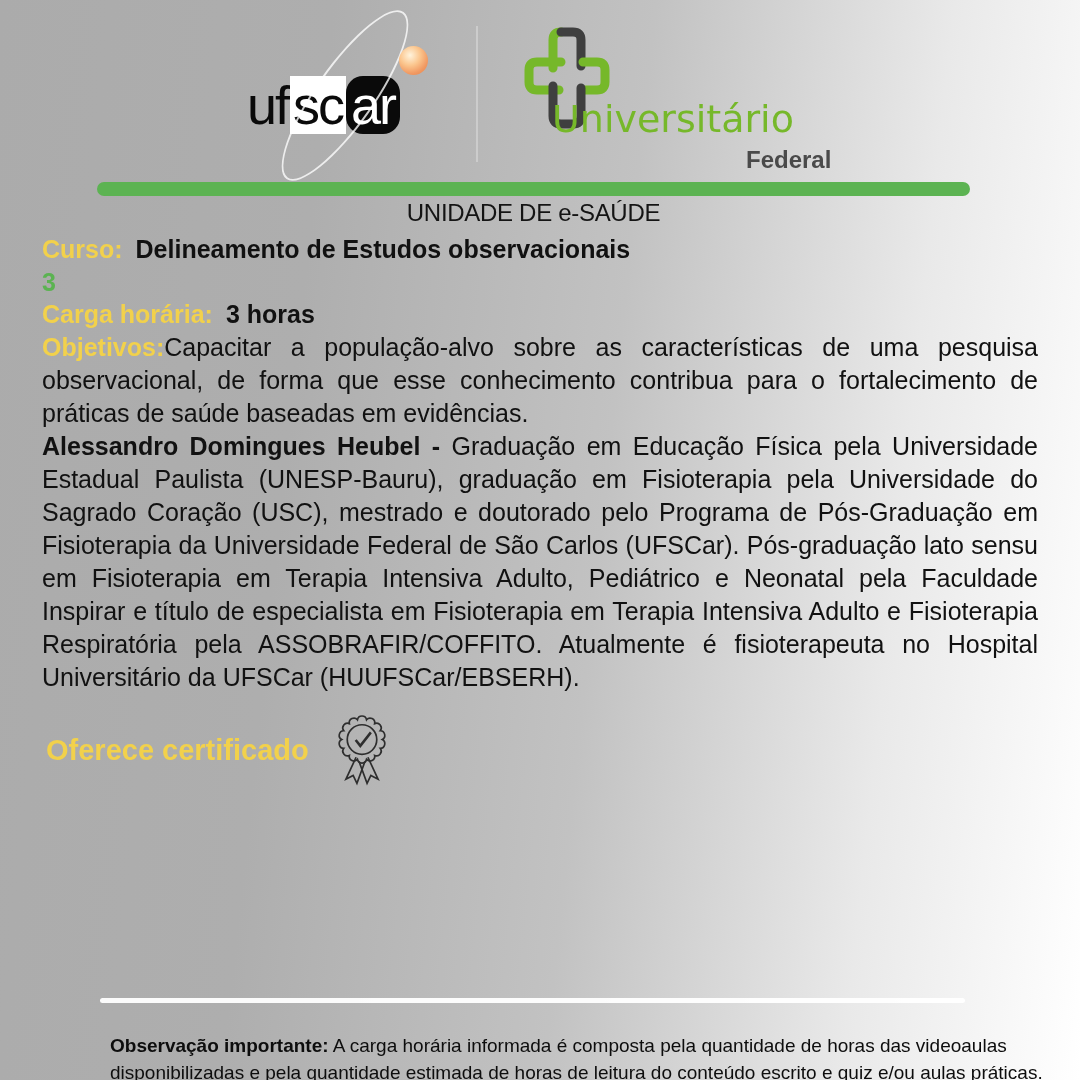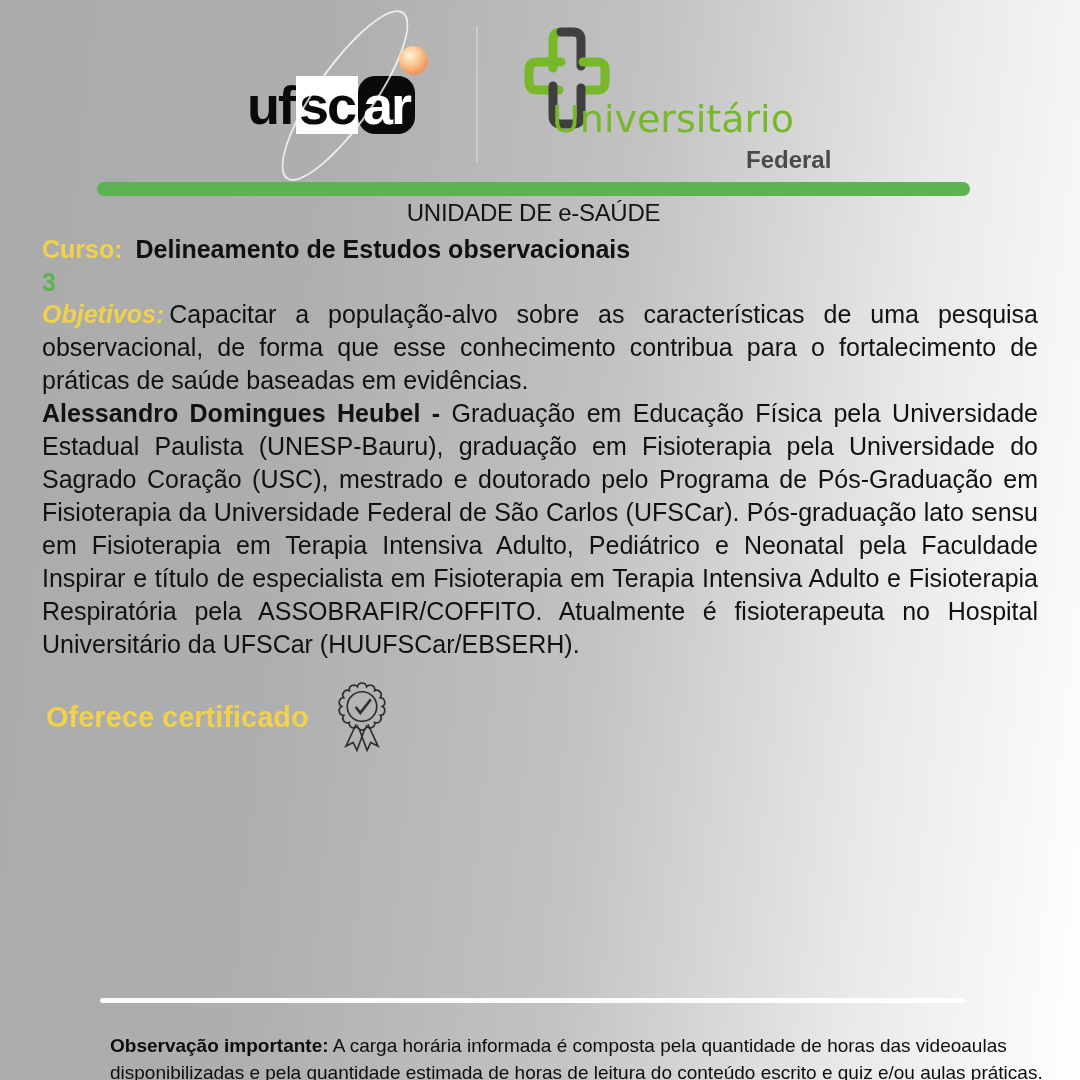--- a/index.html
+++ b/index.html
@@ -3,21 +3,21 @@
 <meta charset="utf-8">
 <style>
   html,body{margin:0;padding:0;background:#ffffff;}
   .page{
     position:relative;width:1080px;height:1080px;overflow:hidden;
     background:linear-gradient(96deg,#ababab 0%,#aeaeae 28%,#c2c2c2 55%,#e9e9e9 80%,#ffffff 100%);
     font-family:"Liberation Sans",sans-serif;color:var(--text-dark,#111);
   }
   
   .ufscar-logo{position:absolute;left:247px;top:76px;display:flex;align-items:flex-start;
-    font-weight:bold;font-size:54px;letter-spacing:-2px;line-height:58px;}
+    font-weight:normal;font-size:54px;letter-spacing:-2px;line-height:58px;}
   .ufscar-logo .seg-uf{color:#0a0a0a;}
   .ufscar-logo .seg-sc{color:#0a0a0a;background:#ffffff;padding:0 3px;margin-left:2px;}
   .ufscar-logo .seg-ar{color:#ffffff;background:#0a0a0a;padding:0 5px;border-radius:17px;}
   .orbit{position:absolute;left:243px;top:66px;width:200px;height:55px;border:2.5px solid rgba(255,255,255,.78);
     border-radius:50%;transform:rotate(-55deg);pointer-events:none;}
   .sphere{position:absolute;left:399px;top:46px;width:29px;height:29px;border-radius:50%;
     background:radial-gradient(circle at 38% 32%,#fff3dc 0%,#fbc68e 38%,#f19a63 68%,#e87f44 100%);}
   .logo-divider{position:absolute;left:476px;top:26px;width:2px;height:136px;background:#cccccc;}
   .hu-logo-cross{position:absolute;left:515px;top:18px;}
   .hu-line1{position:absolute;left:600px;top:52px;font-family:"DejaVu Sans",sans-serif;
@@ -28,21 +28,21 @@
   
   .green-bar{position:absolute;left:97px;top:182px;width:873px;height:14px;border-radius:7px;
     background:var(--bar-green,#5cb352);}
   .unit-label{position:absolute;left:97px;top:199px;width:873px;text-align:center;
     font-size:24px;letter-spacing:-0.3px;color:#141414;}
   
   .content{position:absolute;left:42px;top:233px;width:996px;font-size:25px;line-height:32.5px;}
   .line{margin:0;font-weight:bold;}
   .lbl{color:var(--accent-yellow,#f2d14b);font-weight:bold;}
   .gap-wide{margin-right:13px;}
-  .gap-narrow{margin-right:5px;font-style:italic;}
+  .gap-narrow{}
   .green-num{color:var(--accent-green,#5bb351);font-weight:bold;}
   .para{margin:0;text-align:justify;font-weight:normal;line-height:33px;}
   .mt-block{margin-top:30px;}
   .mt-instr{margin-top:38px;}
   .strong{font-weight:bold;}
   .cert-row{margin-top:20px;display:flex;align-items:center;gap:26px;}
   .cert-label{color:var(--accent-yellow,#f2d14b);font-weight:bold;font-size:29px;padding-left:4px;}
   
   .footer-divider{position:absolute;left:100px;top:998px;width:865px;height:5px;border-radius:3px;
     background:rgba(255,255,255,.95);}
@@ -73,20 +73,21 @@
   </svg>
   <div class="hu-line2">Universitário</div>
   <div class="hu-line3">Federal</div>
 
   <div class="green-bar"></div>
   <div class="unit-label">UNIDADE DE e-SAÚDE</div>
 
   <div class="content">
     <p class="line"><span class="lbl gap-wide">Curso:</span><span class="strong">Delineamento de Estudos observacionais</span></p>
     <p class="line"><span class="green-num">3</span></p>
+    <p class="line"><span class="lbl gap-wide">Carga horária:</span><span class="strong">3 horas</span></p>
 
     <p class="para"><span class="lbl gap-narrow">Objetivos:</span><span>Capacitar a população-alvo sobre as características de uma pesquisa observacional, de forma que esse conhecimento contribua para o fortalecimento de práticas de saúde baseadas em evidências.</span></p>
 
     <p class="para"><span class="strong">Alessandro Domingues Heubel -</span> <span>Graduação em Educação Física pela Universidade Estadual Paulista (UNESP-Bauru), graduação em Fisioterapia pela Universidade do Sagrado Coração (USC), mestrado e doutorado pelo Programa de Pós-Graduação em Fisioterapia da Universidade Federal de São Carlos (UFSCar). Pós-graduação lato sensu em Fisioterapia em Terapia Intensiva Adulto, Pediátrico e Neonatal pela Faculdade Inspirar e título de especialista em Fisioterapia em Terapia Intensiva Adulto e Fisioterapia Respiratória pela ASSOBRAFIR/COFFITO. Atualmente é fisioterapeuta no Hospital Universitário da UFSCar (HUUFSCar/EBSERH).</span></p>
 
     <div class="cert-row">
       <span class="cert-label">Oferece certificado</span>
       <svg width="54" height="73" viewBox="0 0 64 86" fill="none">
         <path d="M56,30 A5.5 5.5 0 0 1 53.6,40.4 A5.5 5.5 0 0 1 47,48.8 A5.5 5.5 0 0 1 37.4,53.4 A5.5 5.5 0 0 1 26.6,53.4 A5.5 5.5 0 0 1 17,48.8 A5.5 5.5 0 0 1 10.4,40.4 A5.5 5.5 0 0 1 8,30 A5.5 5.5 0 0 1 10.4,19.6 A5.5 5.5 0 0 1 17,11.2 A5.5 5.5 0 0 1 26.6,6.6 A5.5 5.5 0 0 1 37.4,6.6 A5.5 5.5 0 0 1 47,11.2 A5.5 5.5 0 0 1 53.6,19.6 A5.5 5.5 0 0 1 56,30 Z" stroke="#2e2e2e" stroke-width="2"></path>
         <circle cx="32" cy="30" r="17.5" stroke="#2e2e2e" stroke-width="2"></circle>

